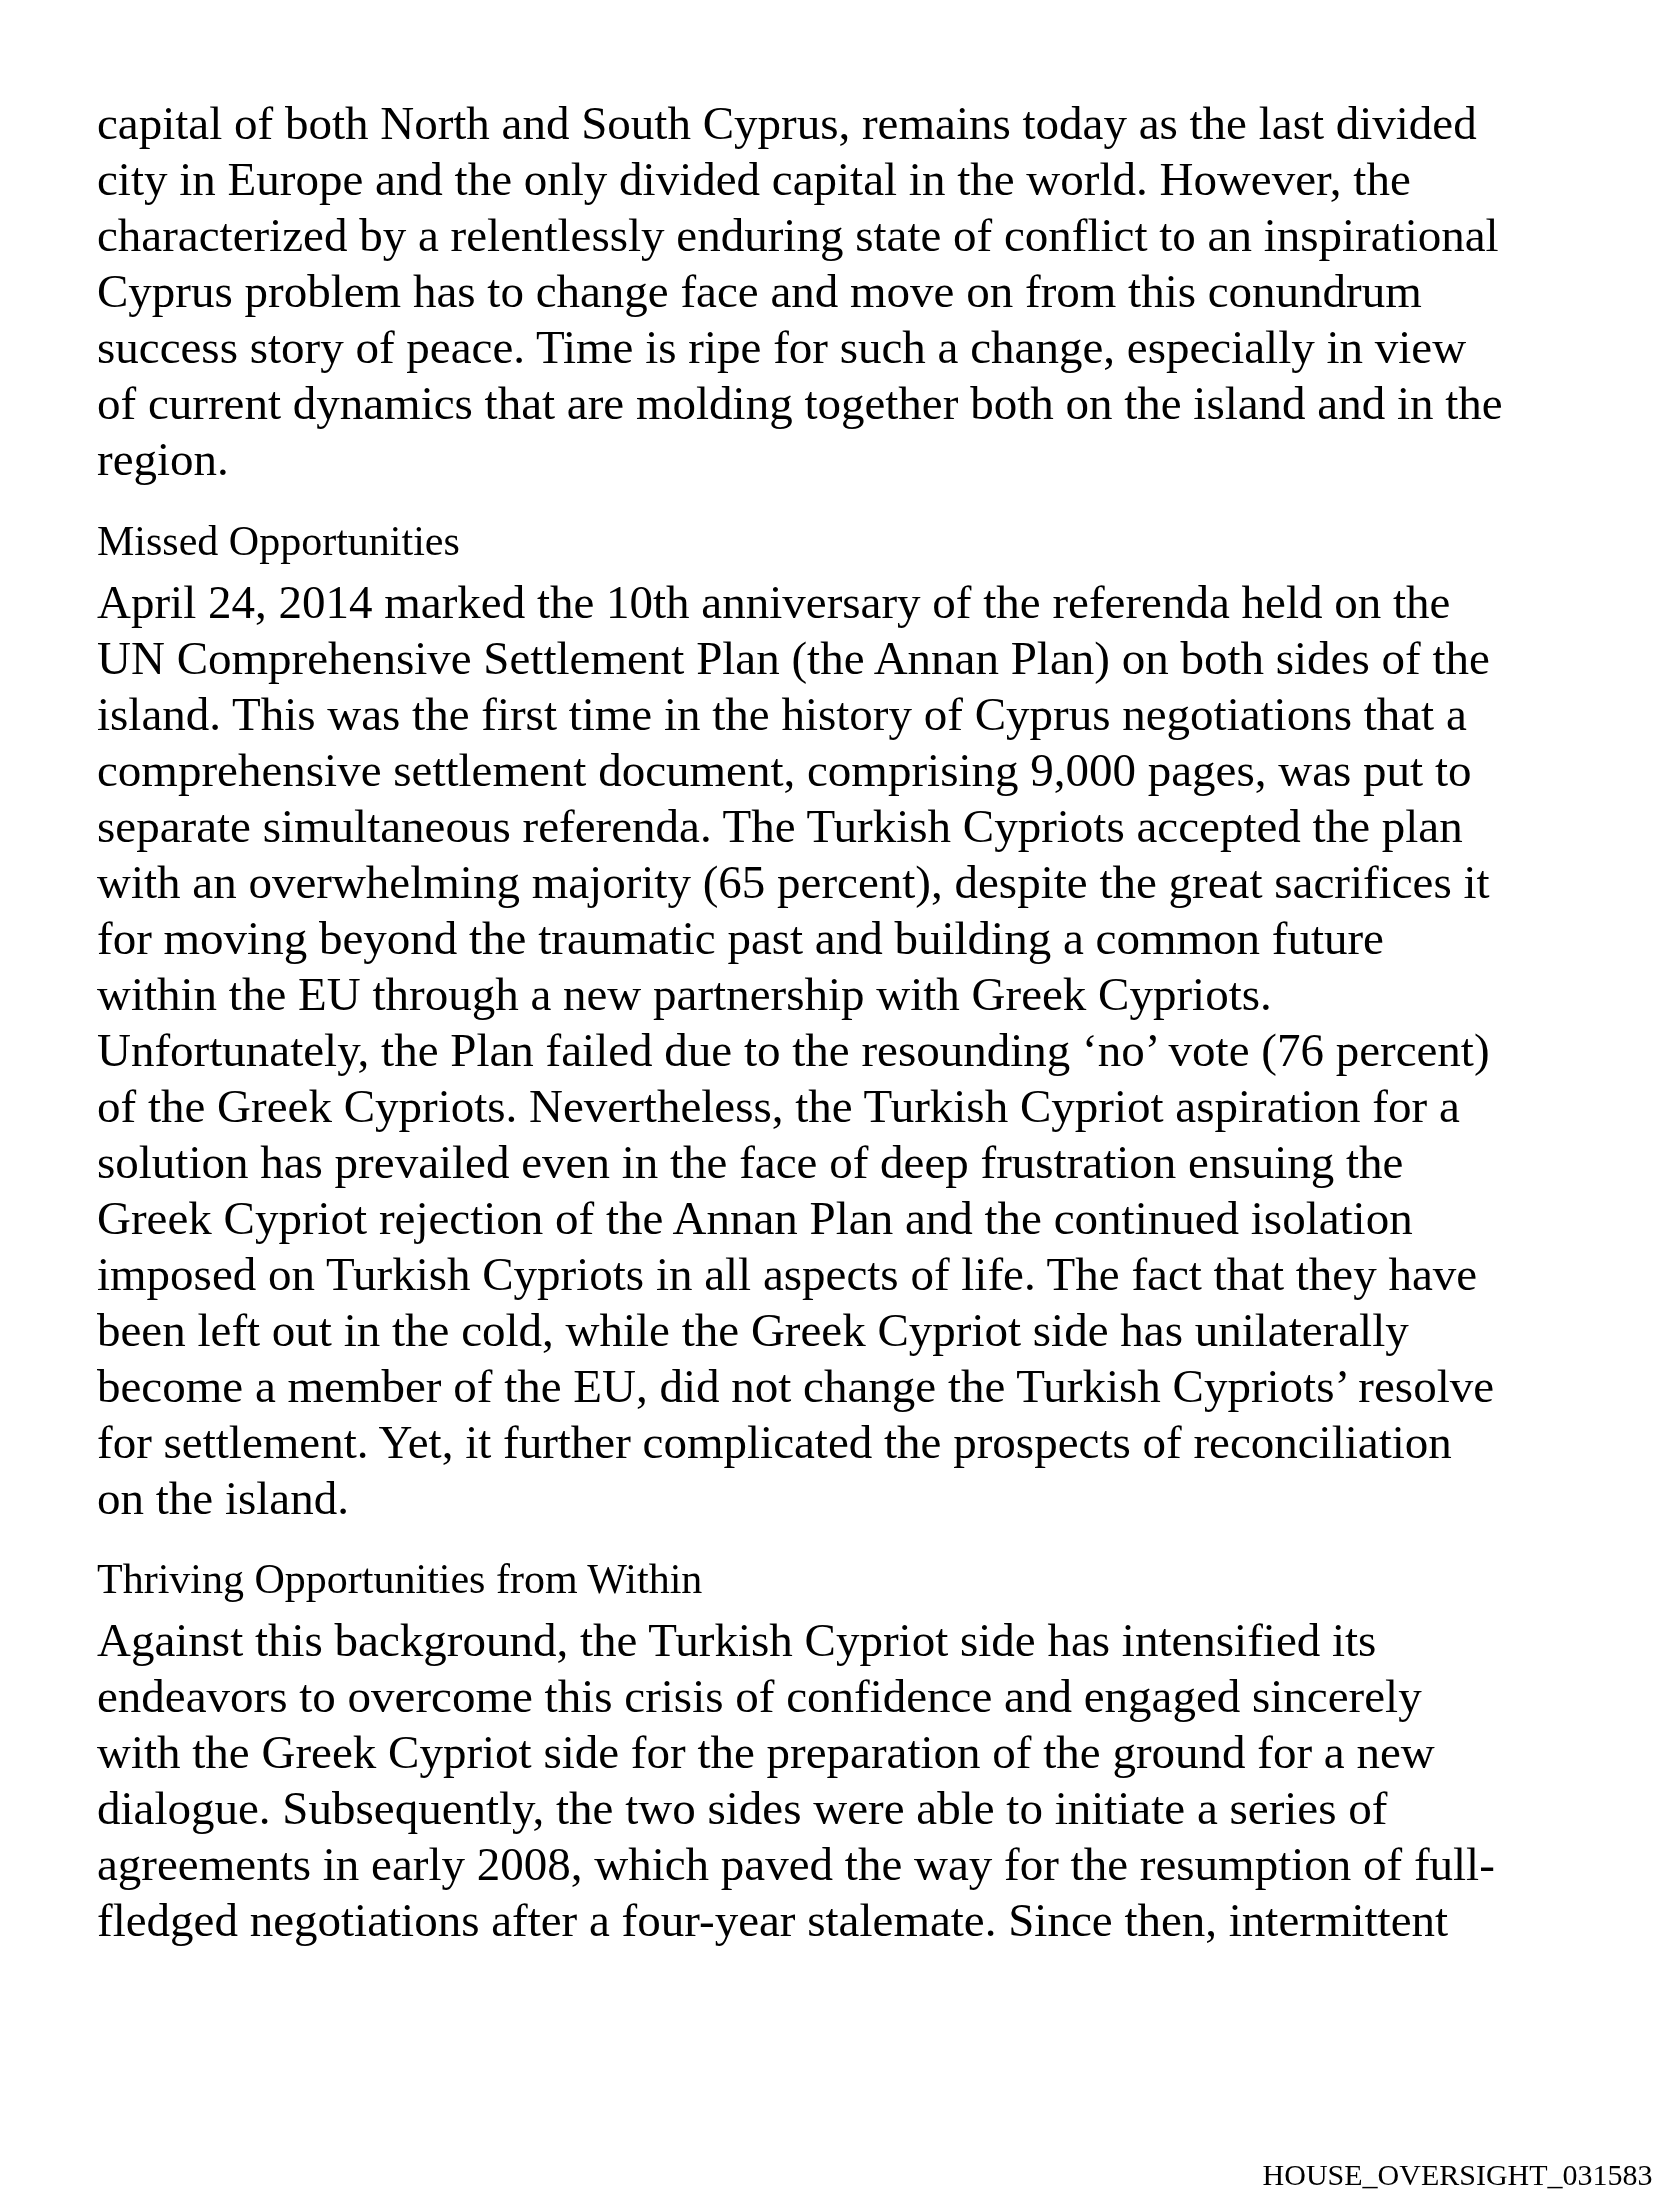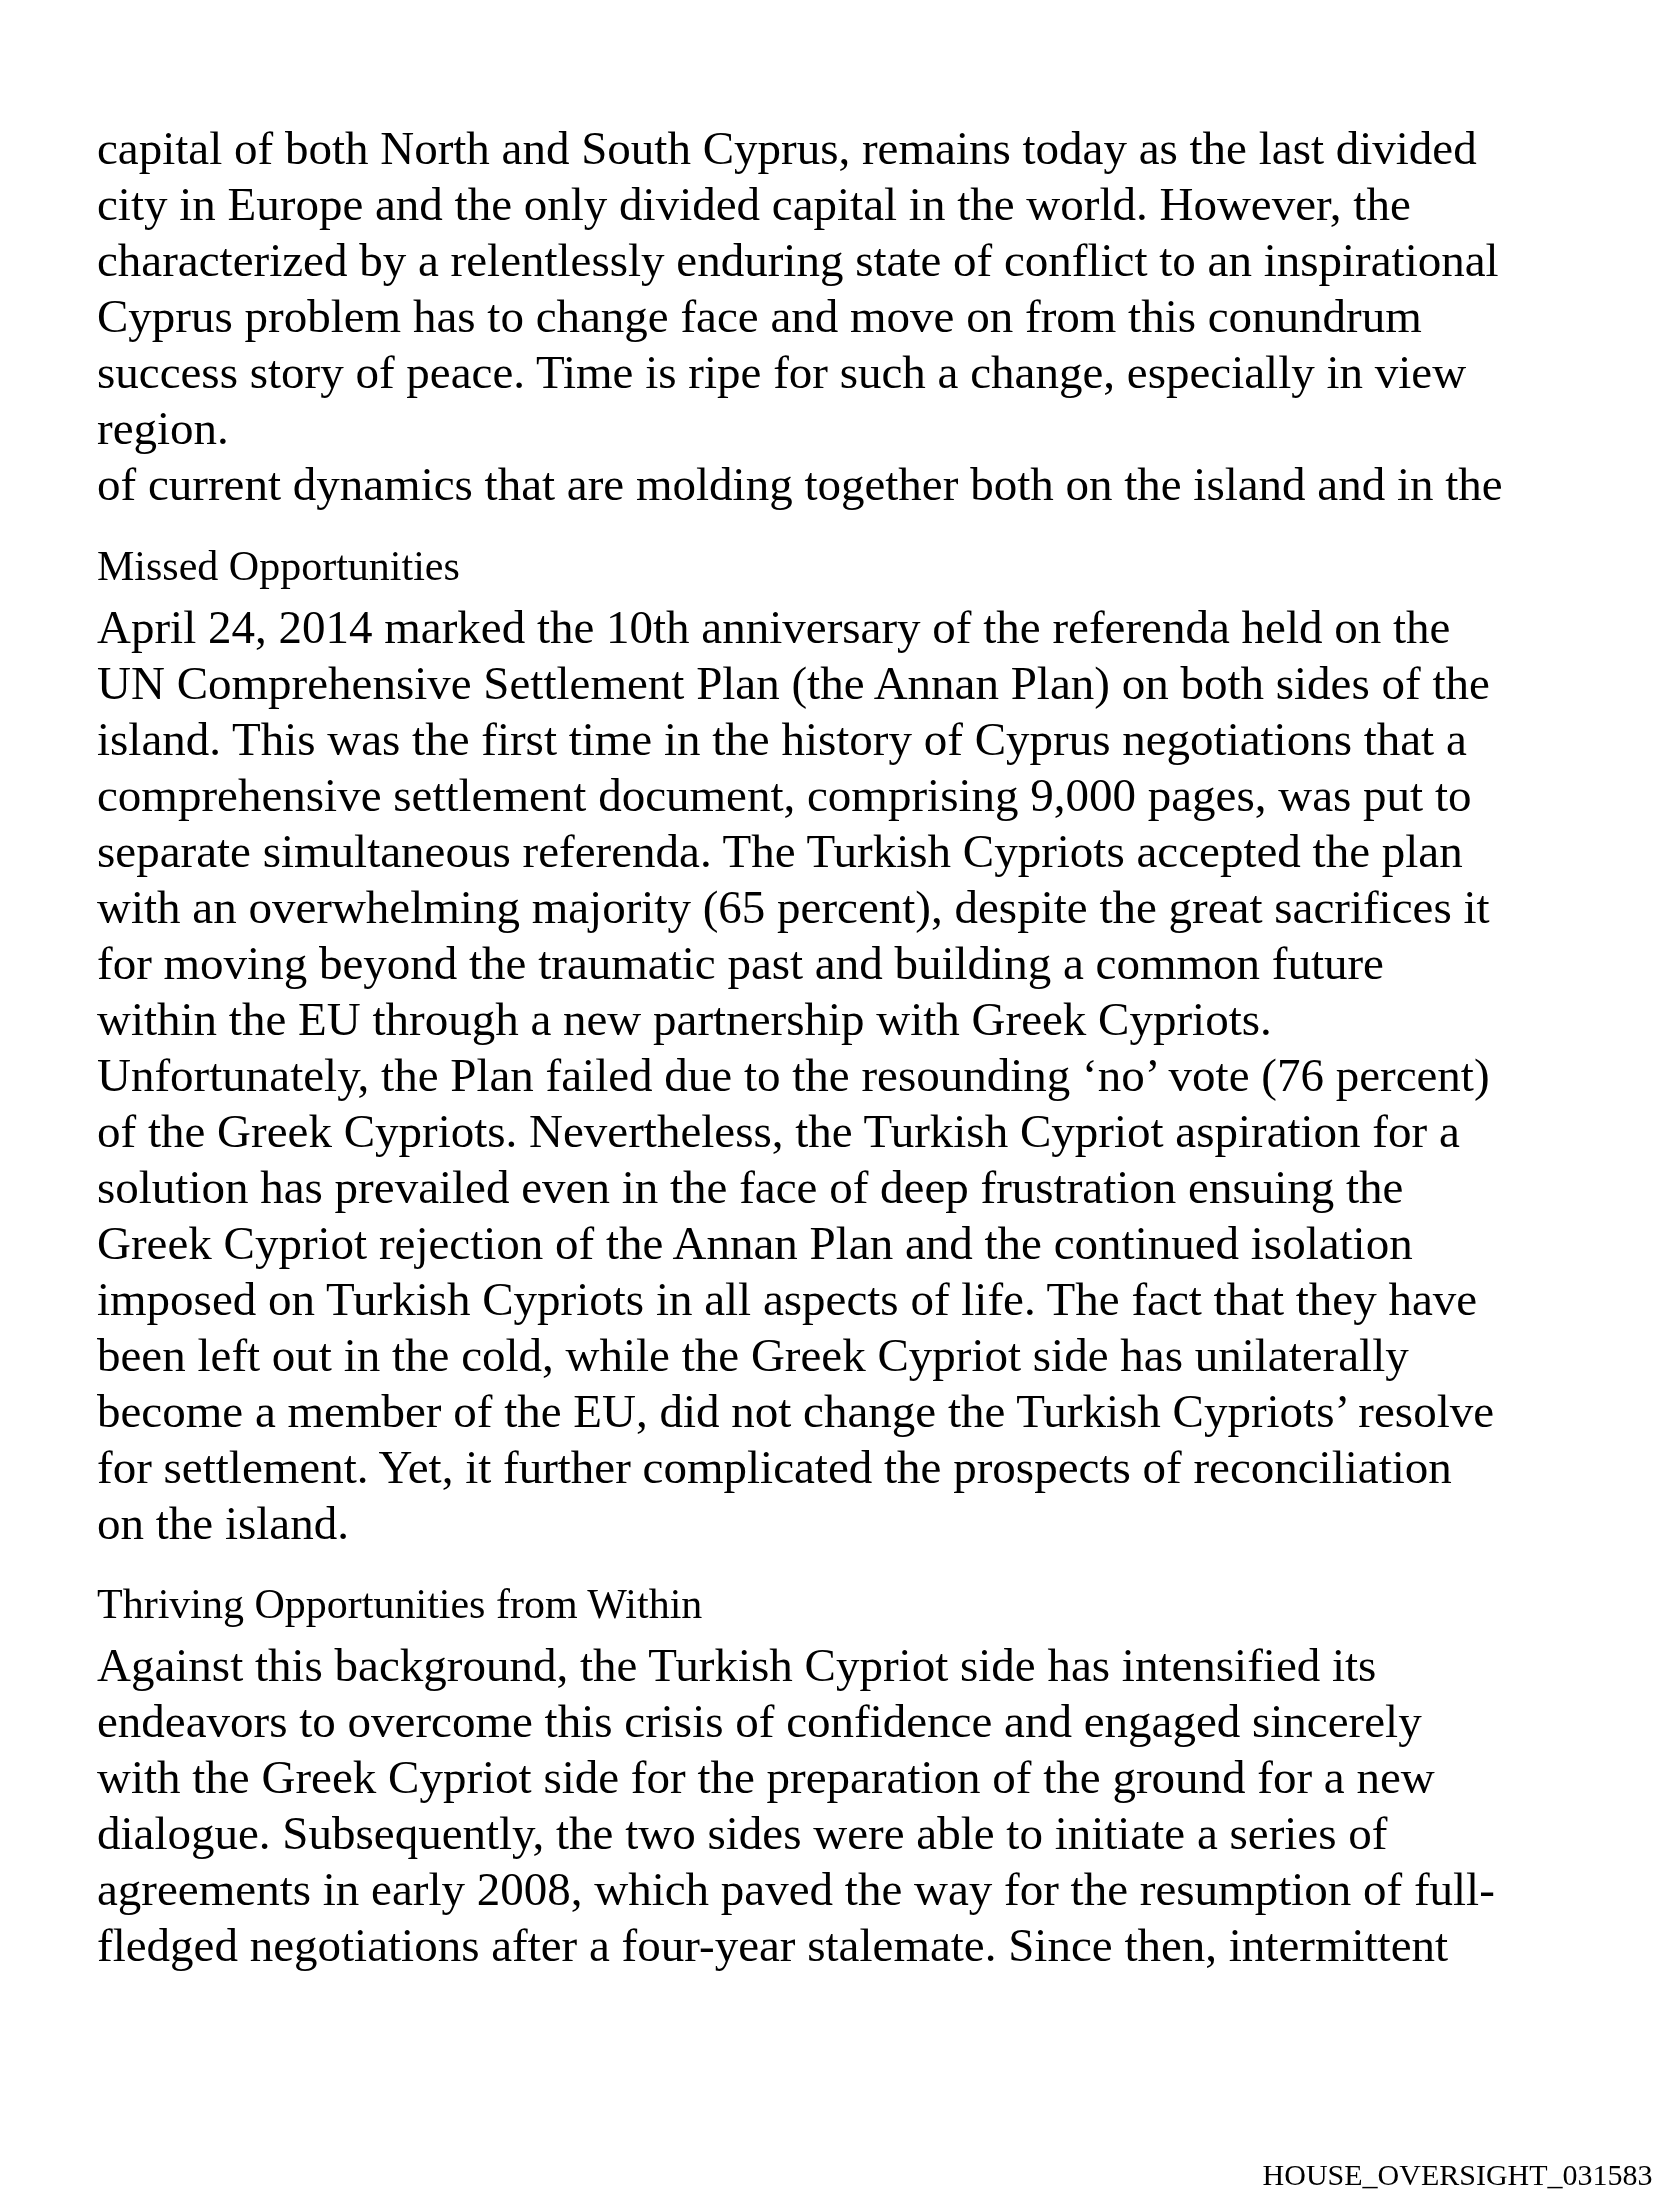--- a/index.html
+++ b/index.html
@@ -14,21 +14,21 @@
     background: #ffffff;
     overflow: hidden;
     font-family: "Liberation Serif", "DejaVu Serif", serif;
     color: #000000;
   }
   .content {
     position: absolute;
     left: 97px;
     top: 0;
     right: 26px;
-    padding-top: 120px;
+    padding-top: 95px;
   }
   .line {
     height: 56px;
     line-height: 56px;
     font-size: 47px;
     white-space: nowrap;
   }
   .heading {
     height: 56px;
     line-height: 56px;
@@ -53,22 +53,22 @@
 <body>
 
 <div class="page">
   <main class="content" id="doc-body">
       <div class="paragraph">
         <div class="line">capital of both North and South Cyprus, remains today as the last divided</div>
         <div class="line">city in Europe and the only divided capital in the world. However, the</div>
         <div class="line">characterized by a relentlessly enduring state of conflict to an inspirational</div>
         <div class="line">Cyprus problem has to change face and move on from this conundrum</div>
         <div class="line">success story of peace. Time is ripe for such a change, especially in view</div>
+        <div class="line">of current dynamics that are molding together both on the island and in the</div>
         <div class="line">region.</div>
-        <div class="line">of current dynamics that are molding together both on the island and in the</div>
       </div>
       <div class="heading">Missed Opportunities</div>
       <div class="paragraph">
         <div class="line">April 24, 2014 marked the 10th anniversary of the referenda held on the</div>
         <div class="line">UN Comprehensive Settlement Plan (the Annan Plan) on both sides of the</div>
         <div class="line">island. This was the first time in the history of Cyprus negotiations that a</div>
         <div class="line">comprehensive settlement document, comprising 9,000 pages, was put to</div>
         <div class="line">separate simultaneous referenda. The Turkish Cypriots accepted the plan</div>
         <div class="line">with an overwhelming majority (65 percent), despite the great sacrifices it</div>
         <div class="line">for moving beyond the traumatic past and building a common future</div>

